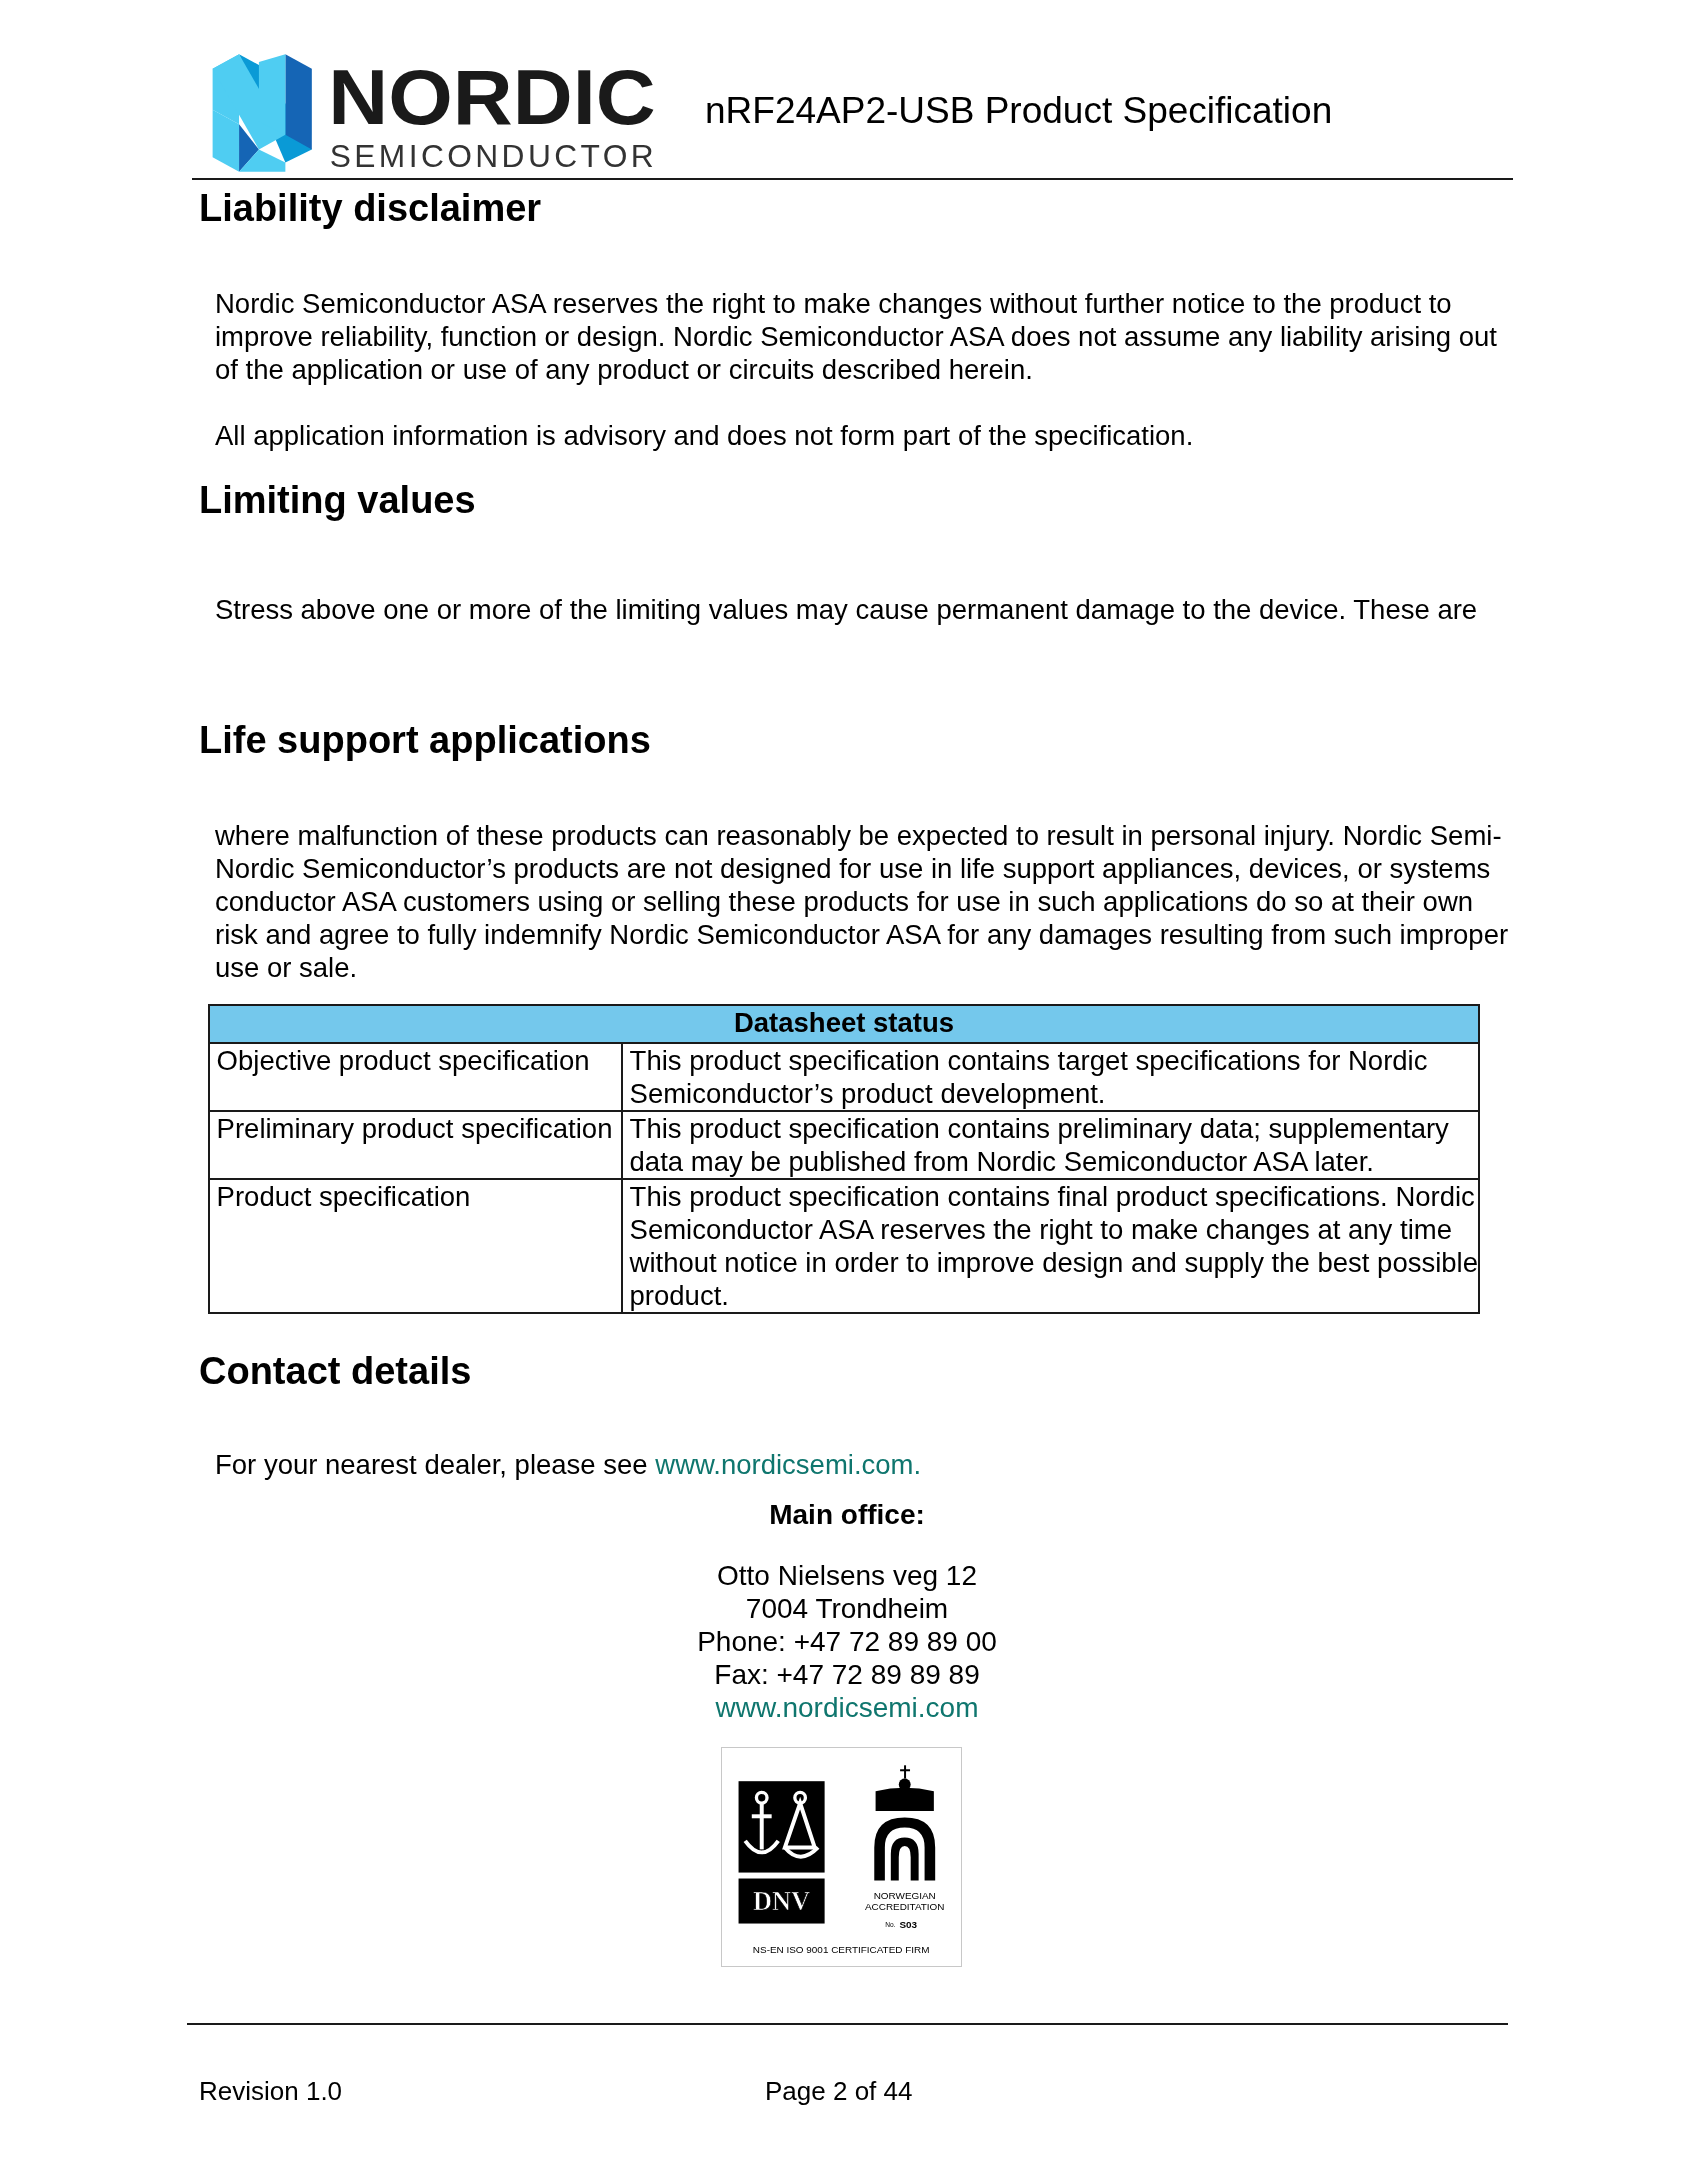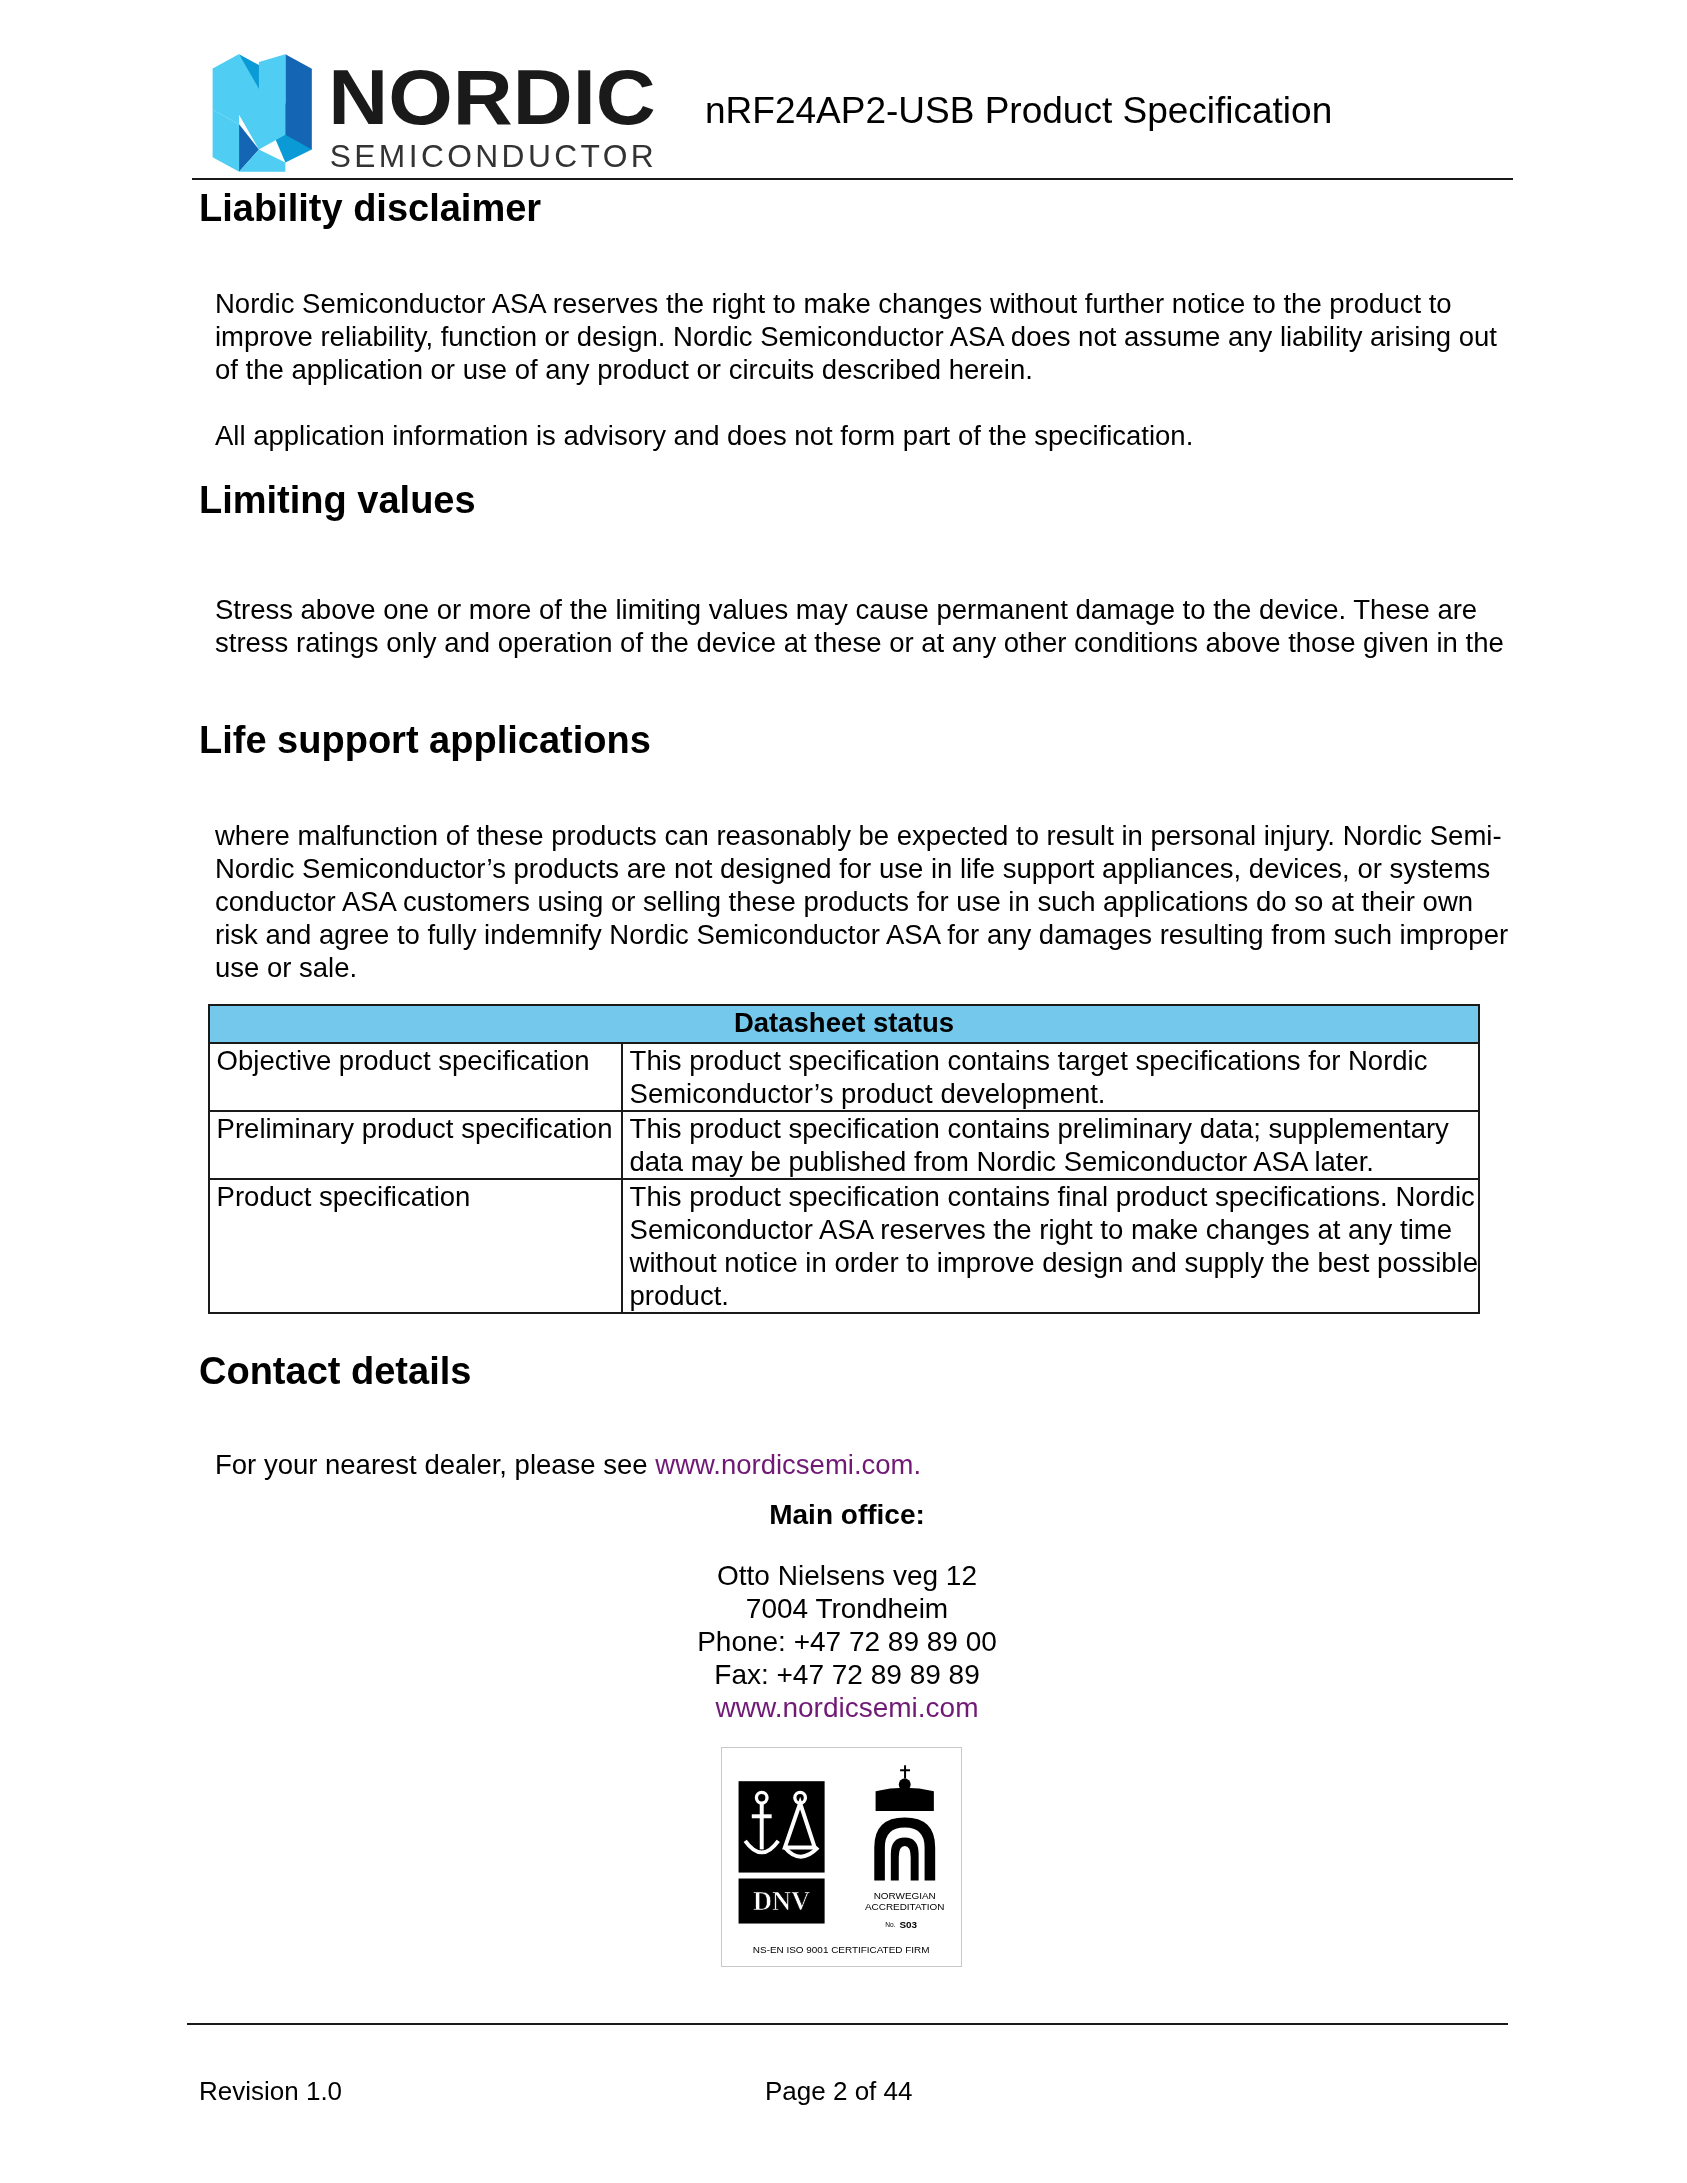--- a/index.html
+++ b/index.html
@@ -26,21 +26,21 @@
     border-collapse: collapse; font-size: 27.5px; padding-left: 24px;
   }
   table.status td, table.status th {
     border: 2px solid #1a1a1a; vertical-align: top; padding: 0 0 0 6.6px; line-height: 33px;
   }
   table.status th {
     background: #74c8ec; font-weight: bold; text-align: center; height: 36px; padding: 0;
   }
   table.status td.c1 { width: 410px; white-space: nowrap; margin-left: 19px; }
   table.status td .line { display: block; white-space: nowrap; }
-  .link { color: #701a75; }
+  .link { color: #0f766e; }
   .center-block { position: absolute; left: 516px; width: 662px; text-align: center; font-size: 28px; }
   .center-block .line { display: block; line-height: 33px; white-space: nowrap; }
   .cert {
     left: 721px; top: 1747px; width: 241px; height: 220px;
     border: 1.3px solid #c8c8c8; box-sizing: border-box; background: #fff;
   }
   .footer-text { top: 2062px; font-size: 26px; white-space: nowrap; margin-top: 14px; }
 </style>
 </head>
 <body>
@@ -68,21 +68,20 @@
 <p class="para" style="top:271px">
   <span class="line">Nordic Semiconductor ASA reserves the right to make changes without further notice to the product to</span>
   <span class="line">improve reliability, function or design. Nordic Semiconductor ASA does not assume any liability arising out</span>
   <span class="line">of the application or use of any product or circuits described herein.</span>
 </p>
 <p class="para" style="top:403px">All application information is advisory and does not form part of the specification.</p>
 
 <h2 style="top:479px">Limiting values</h2>
 <p class="para" style="top:577px">
   <span class="line">Stress above one or more of the limiting values may cause permanent damage to the device. These are</span>
-  <span class="line">stress ratings only and operation of the device at these or at any other conditions above those given in the</span>
 </p>
 
 <h2 style="top:719px">Life support applications</h2>
 <p class="para" style="top:803px">
   <span class="line">where malfunction of these products can reasonably be expected to result in personal injury. Nordic Semi-</span>
   <span class="line">Nordic Semiconductor’s products are not designed for use in life support appliances, devices, or systems</span>
   <span class="line">conductor ASA customers using or selling these products for use in such applications do so at their own</span>
   <span class="line">risk and agree to fully indemnify Nordic Semiconductor ASA for any damages resulting from such improper</span>
   <span class="line">use or sale.</span>
 </p>

